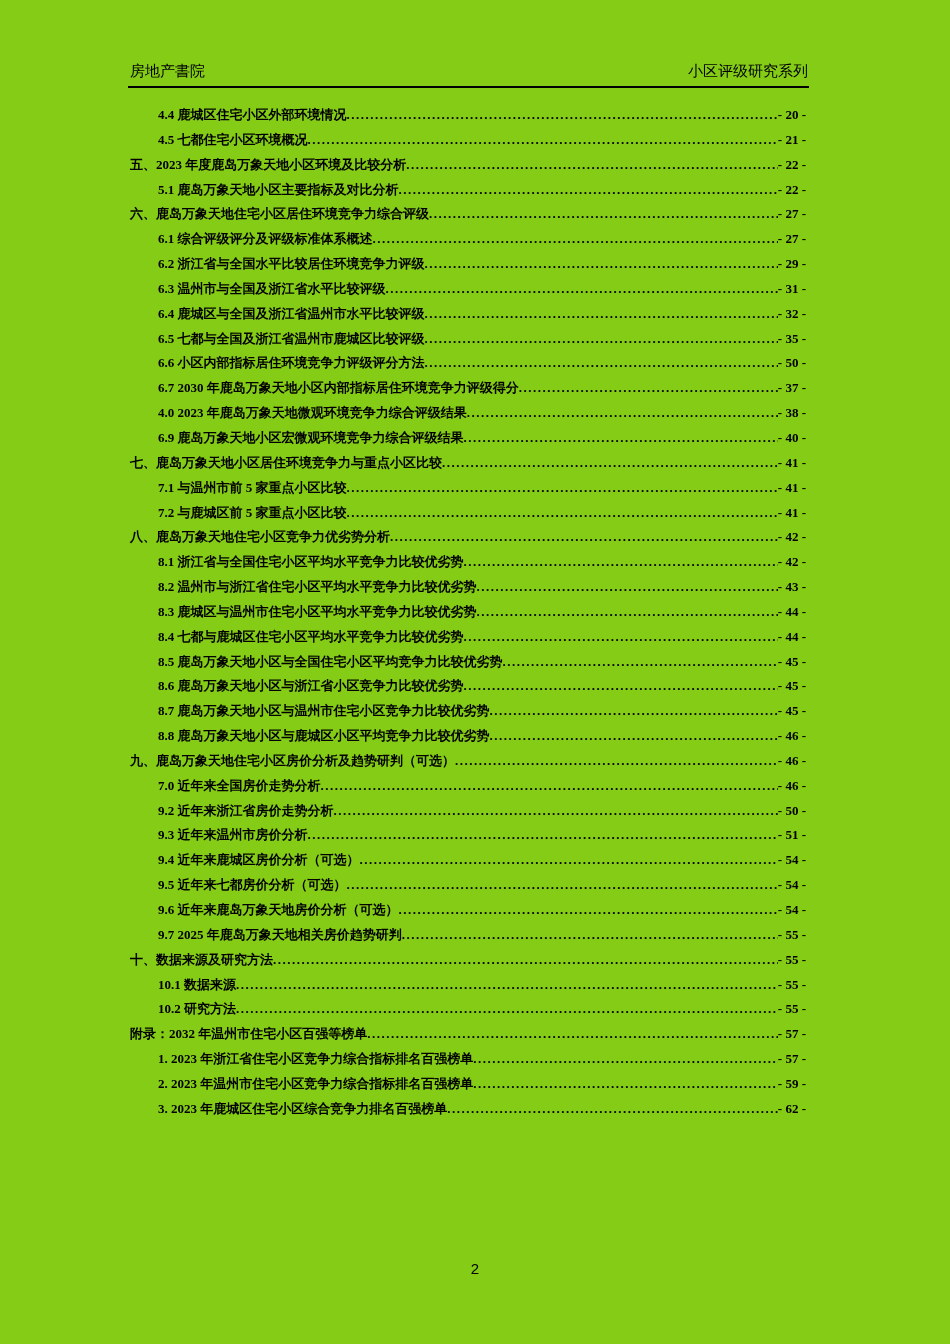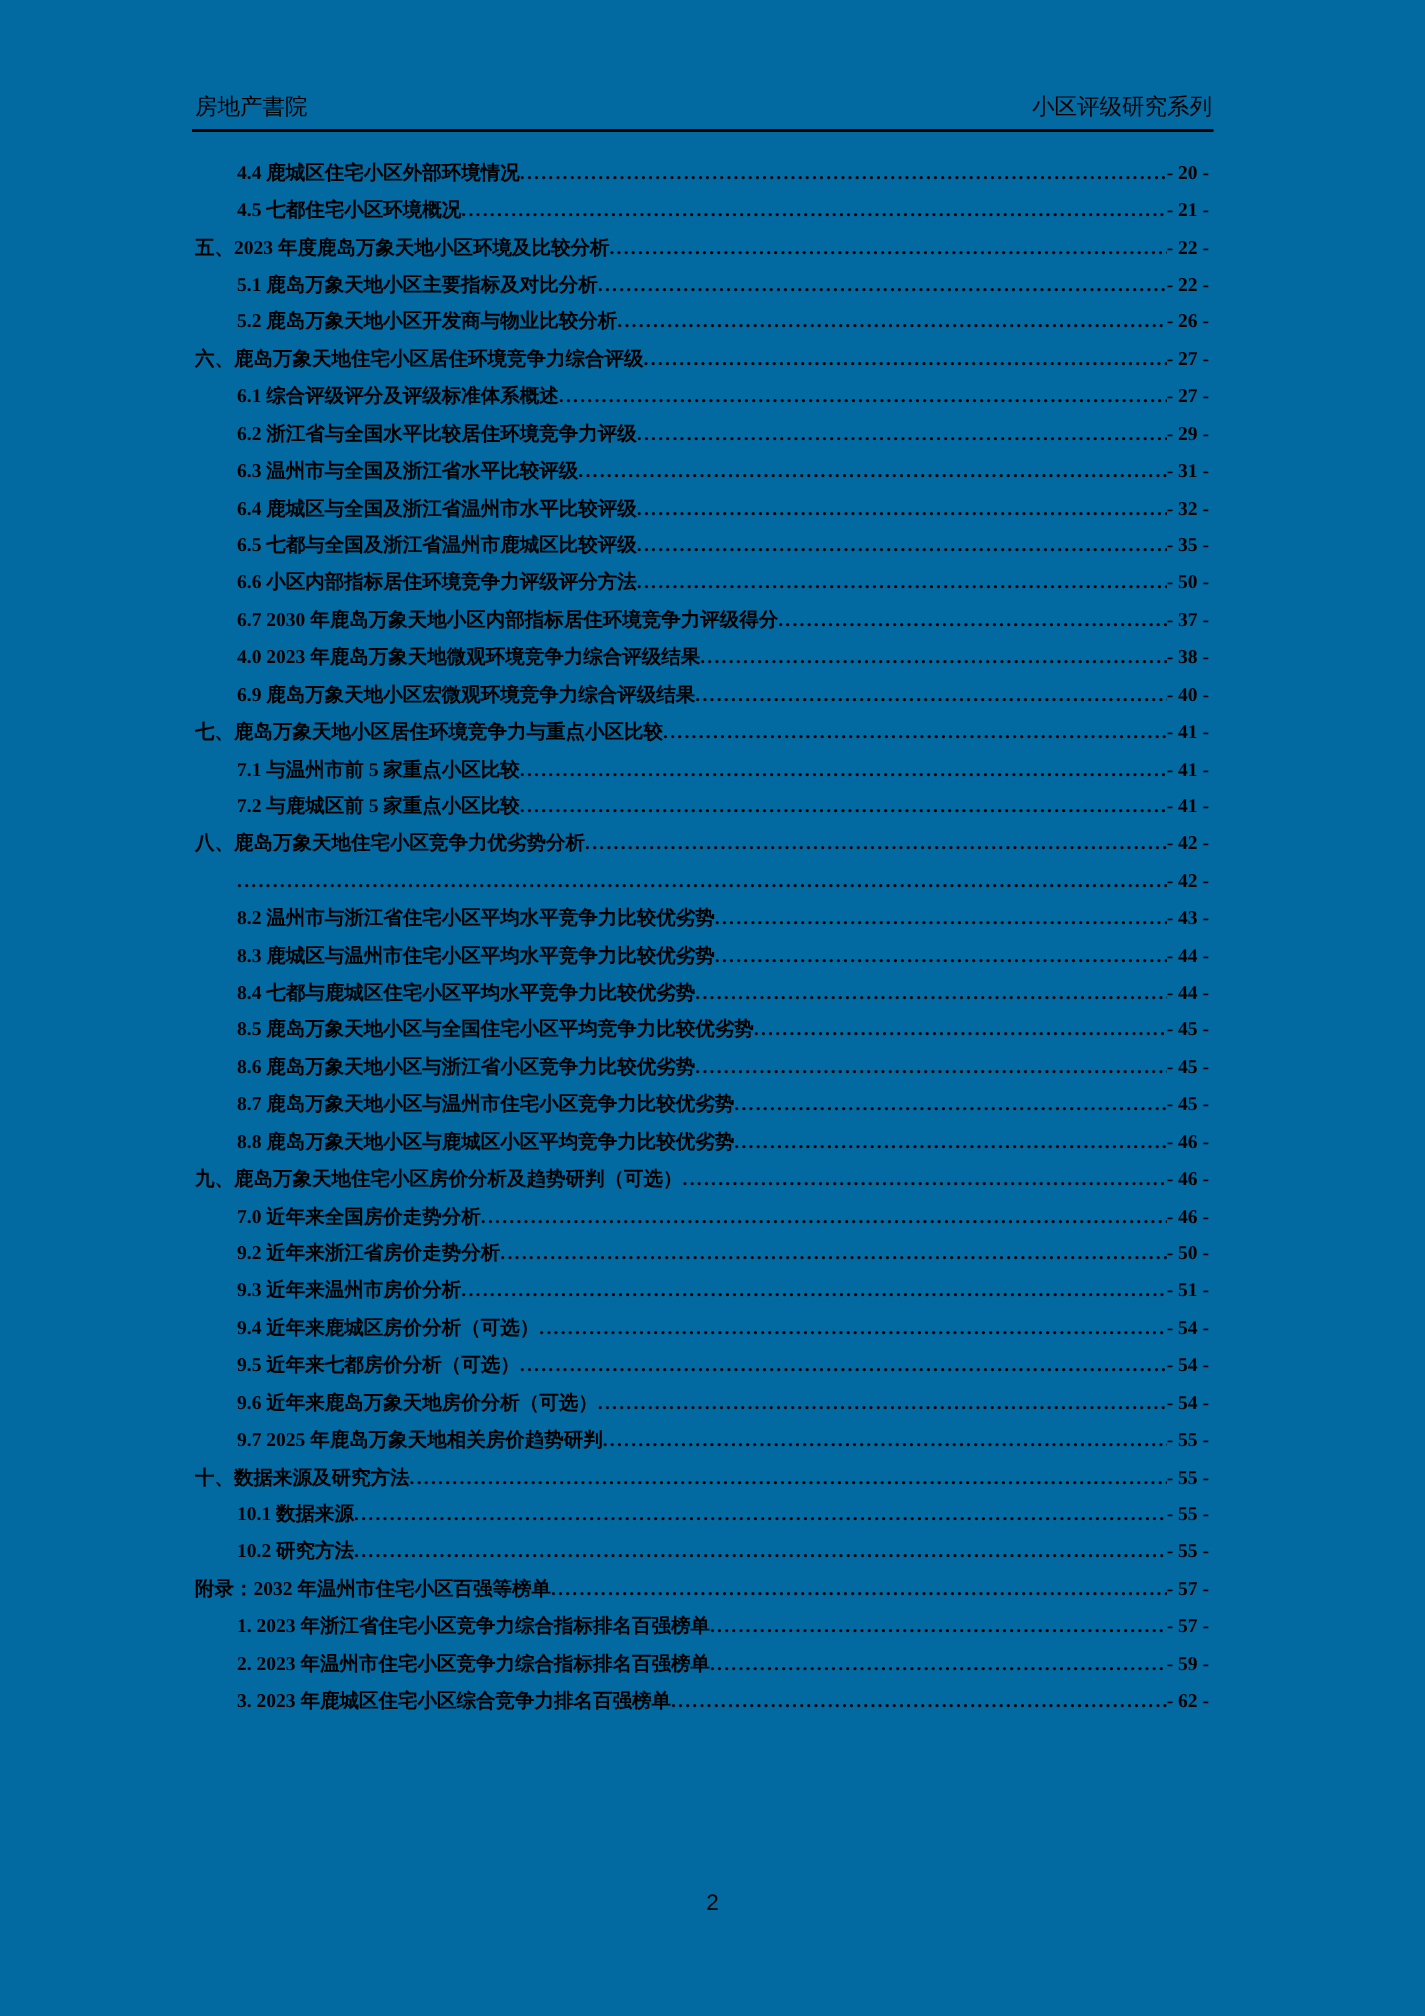--- a/index.html
+++ b/index.html
@@ -11,21 +11,21 @@
     width: 950px;
     height: 1344px;
     position: relative;
     font-family: "Liberation Serif", serif;
     color: #000000;
     overflow: hidden;
   }
   .page {
     position: absolute;
     inset: 0;
-    background: #0369a1;
+    background: #84cc16;
     text-decoration: underline;
   }
   .header-row {
     position: absolute;
     left: 130px;
     right: 142px;
     top: 62px;
     display: flex;
     justify-content: space-between;
     align-items: baseline;
@@ -114,25 +114,20 @@
       <div class="toc-row lv1">
       <span class="toc-label">五、2023 年度鹿岛万象天地小区环境及比较分析</span>
       <span class="toc-dots"></span>
       <span class="toc-page">- 22 -</span>
     </div>
       <div class="toc-row lv2">
       <span class="toc-label">5.1 鹿岛万象天地小区主要指标及对比分析</span>
       <span class="toc-dots"></span>
       <span class="toc-page">- 22 -</span>
     </div>
-      <div class="toc-row lv2">
-      <span class="toc-label">5.2 鹿岛万象天地小区开发商与物业比较分析</span>
-      <span class="toc-dots"></span>
-      <span class="toc-page">- 26 -</span>
-    </div>
       <div class="toc-row lv1">
       <span class="toc-label">六、鹿岛万象天地住宅小区居住环境竞争力综合评级</span>
       <span class="toc-dots"></span>
       <span class="toc-page">- 27 -</span>
     </div>
       <div class="toc-row lv2">
       <span class="toc-label">6.1 综合评级评分及评级标准体系概述</span>
       <span class="toc-dots"></span>
       <span class="toc-page">- 27 -</span>
     </div>
@@ -190,20 +185,21 @@
       <span class="toc-label">7.2 与鹿城区前 5 家重点小区比较</span>
       <span class="toc-dots"></span>
       <span class="toc-page">- 41 -</span>
     </div>
       <div class="toc-row lv1">
       <span class="toc-label">八、鹿岛万象天地住宅小区竞争力优劣势分析</span>
       <span class="toc-dots"></span>
       <span class="toc-page">- 42 -</span>
     </div>
       <div class="toc-row lv2">
+      <span class="toc-label">8.1 浙江省与全国住宅小区平均水平竞争力比较优劣势</span>
       <span class="toc-dots"></span>
       <span class="toc-page">- 42 -</span>
     </div>
       <div class="toc-row lv2">
       <span class="toc-label">8.2 温州市与浙江省住宅小区平均水平竞争力比较优劣势</span>
       <span class="toc-dots"></span>
       <span class="toc-page">- 43 -</span>
     </div>
       <div class="toc-row lv2">
       <span class="toc-label">8.3 鹿城区与温州市住宅小区平均水平竞争力比较优劣势</span>

